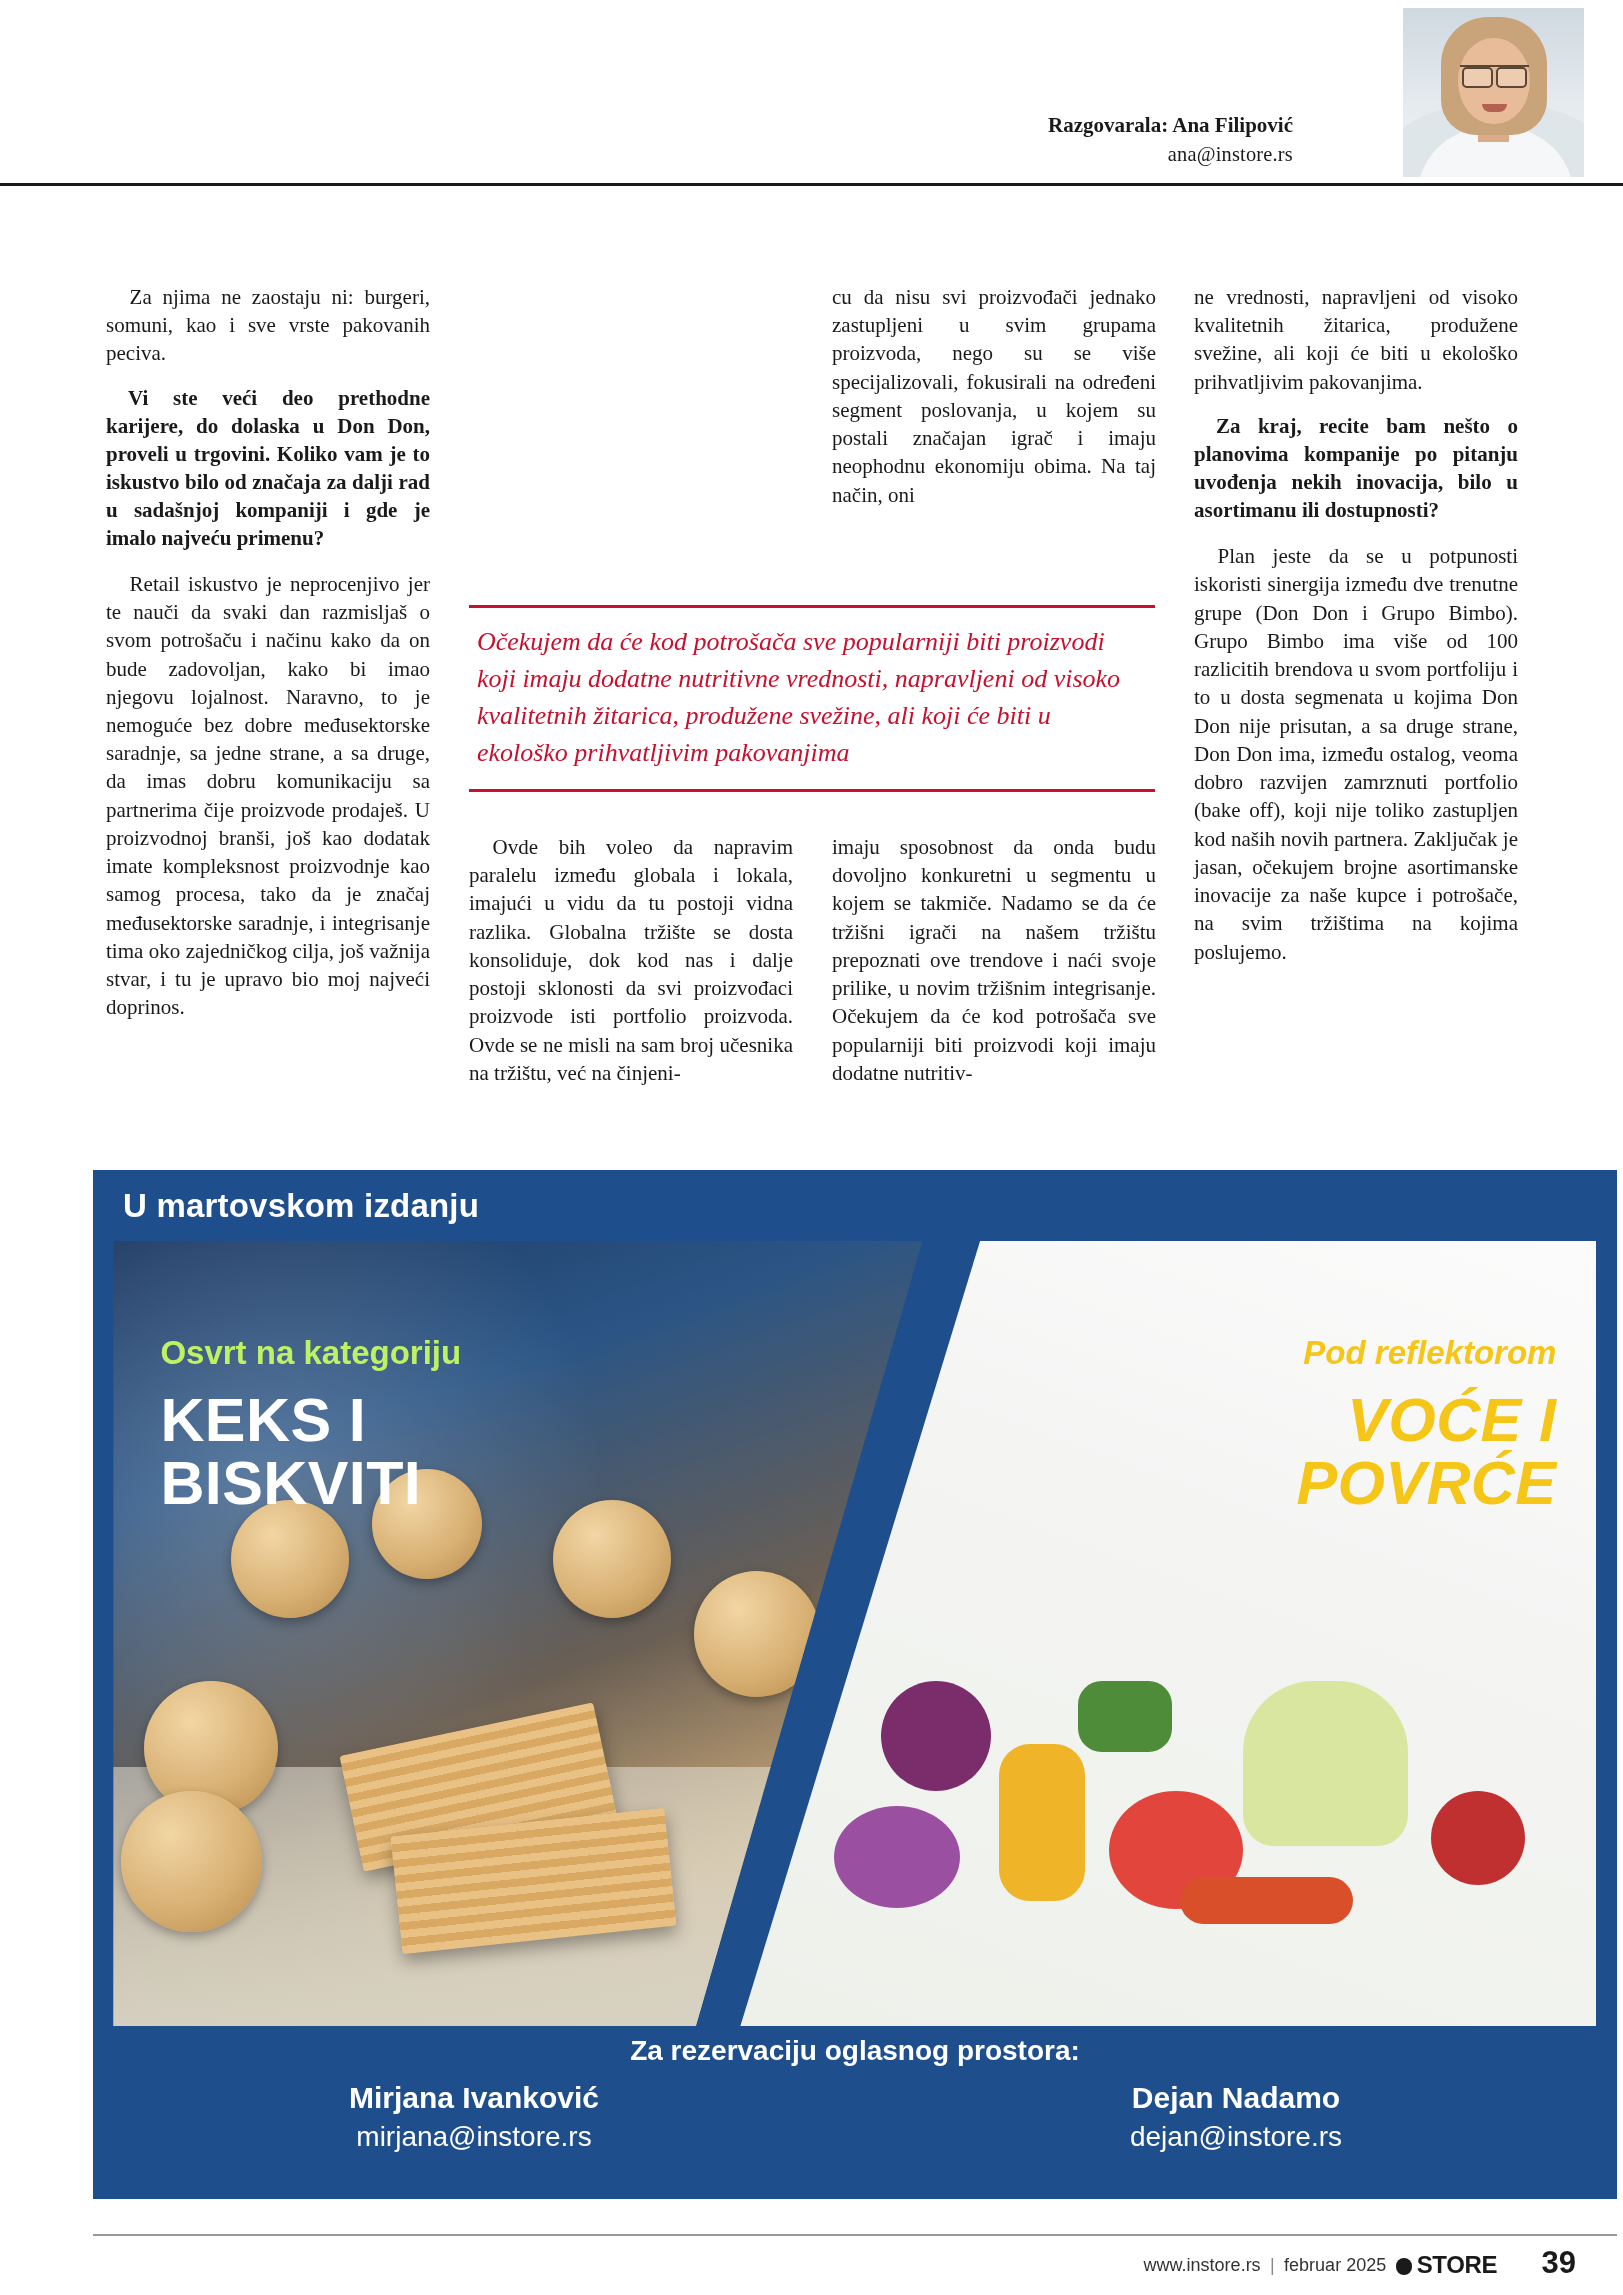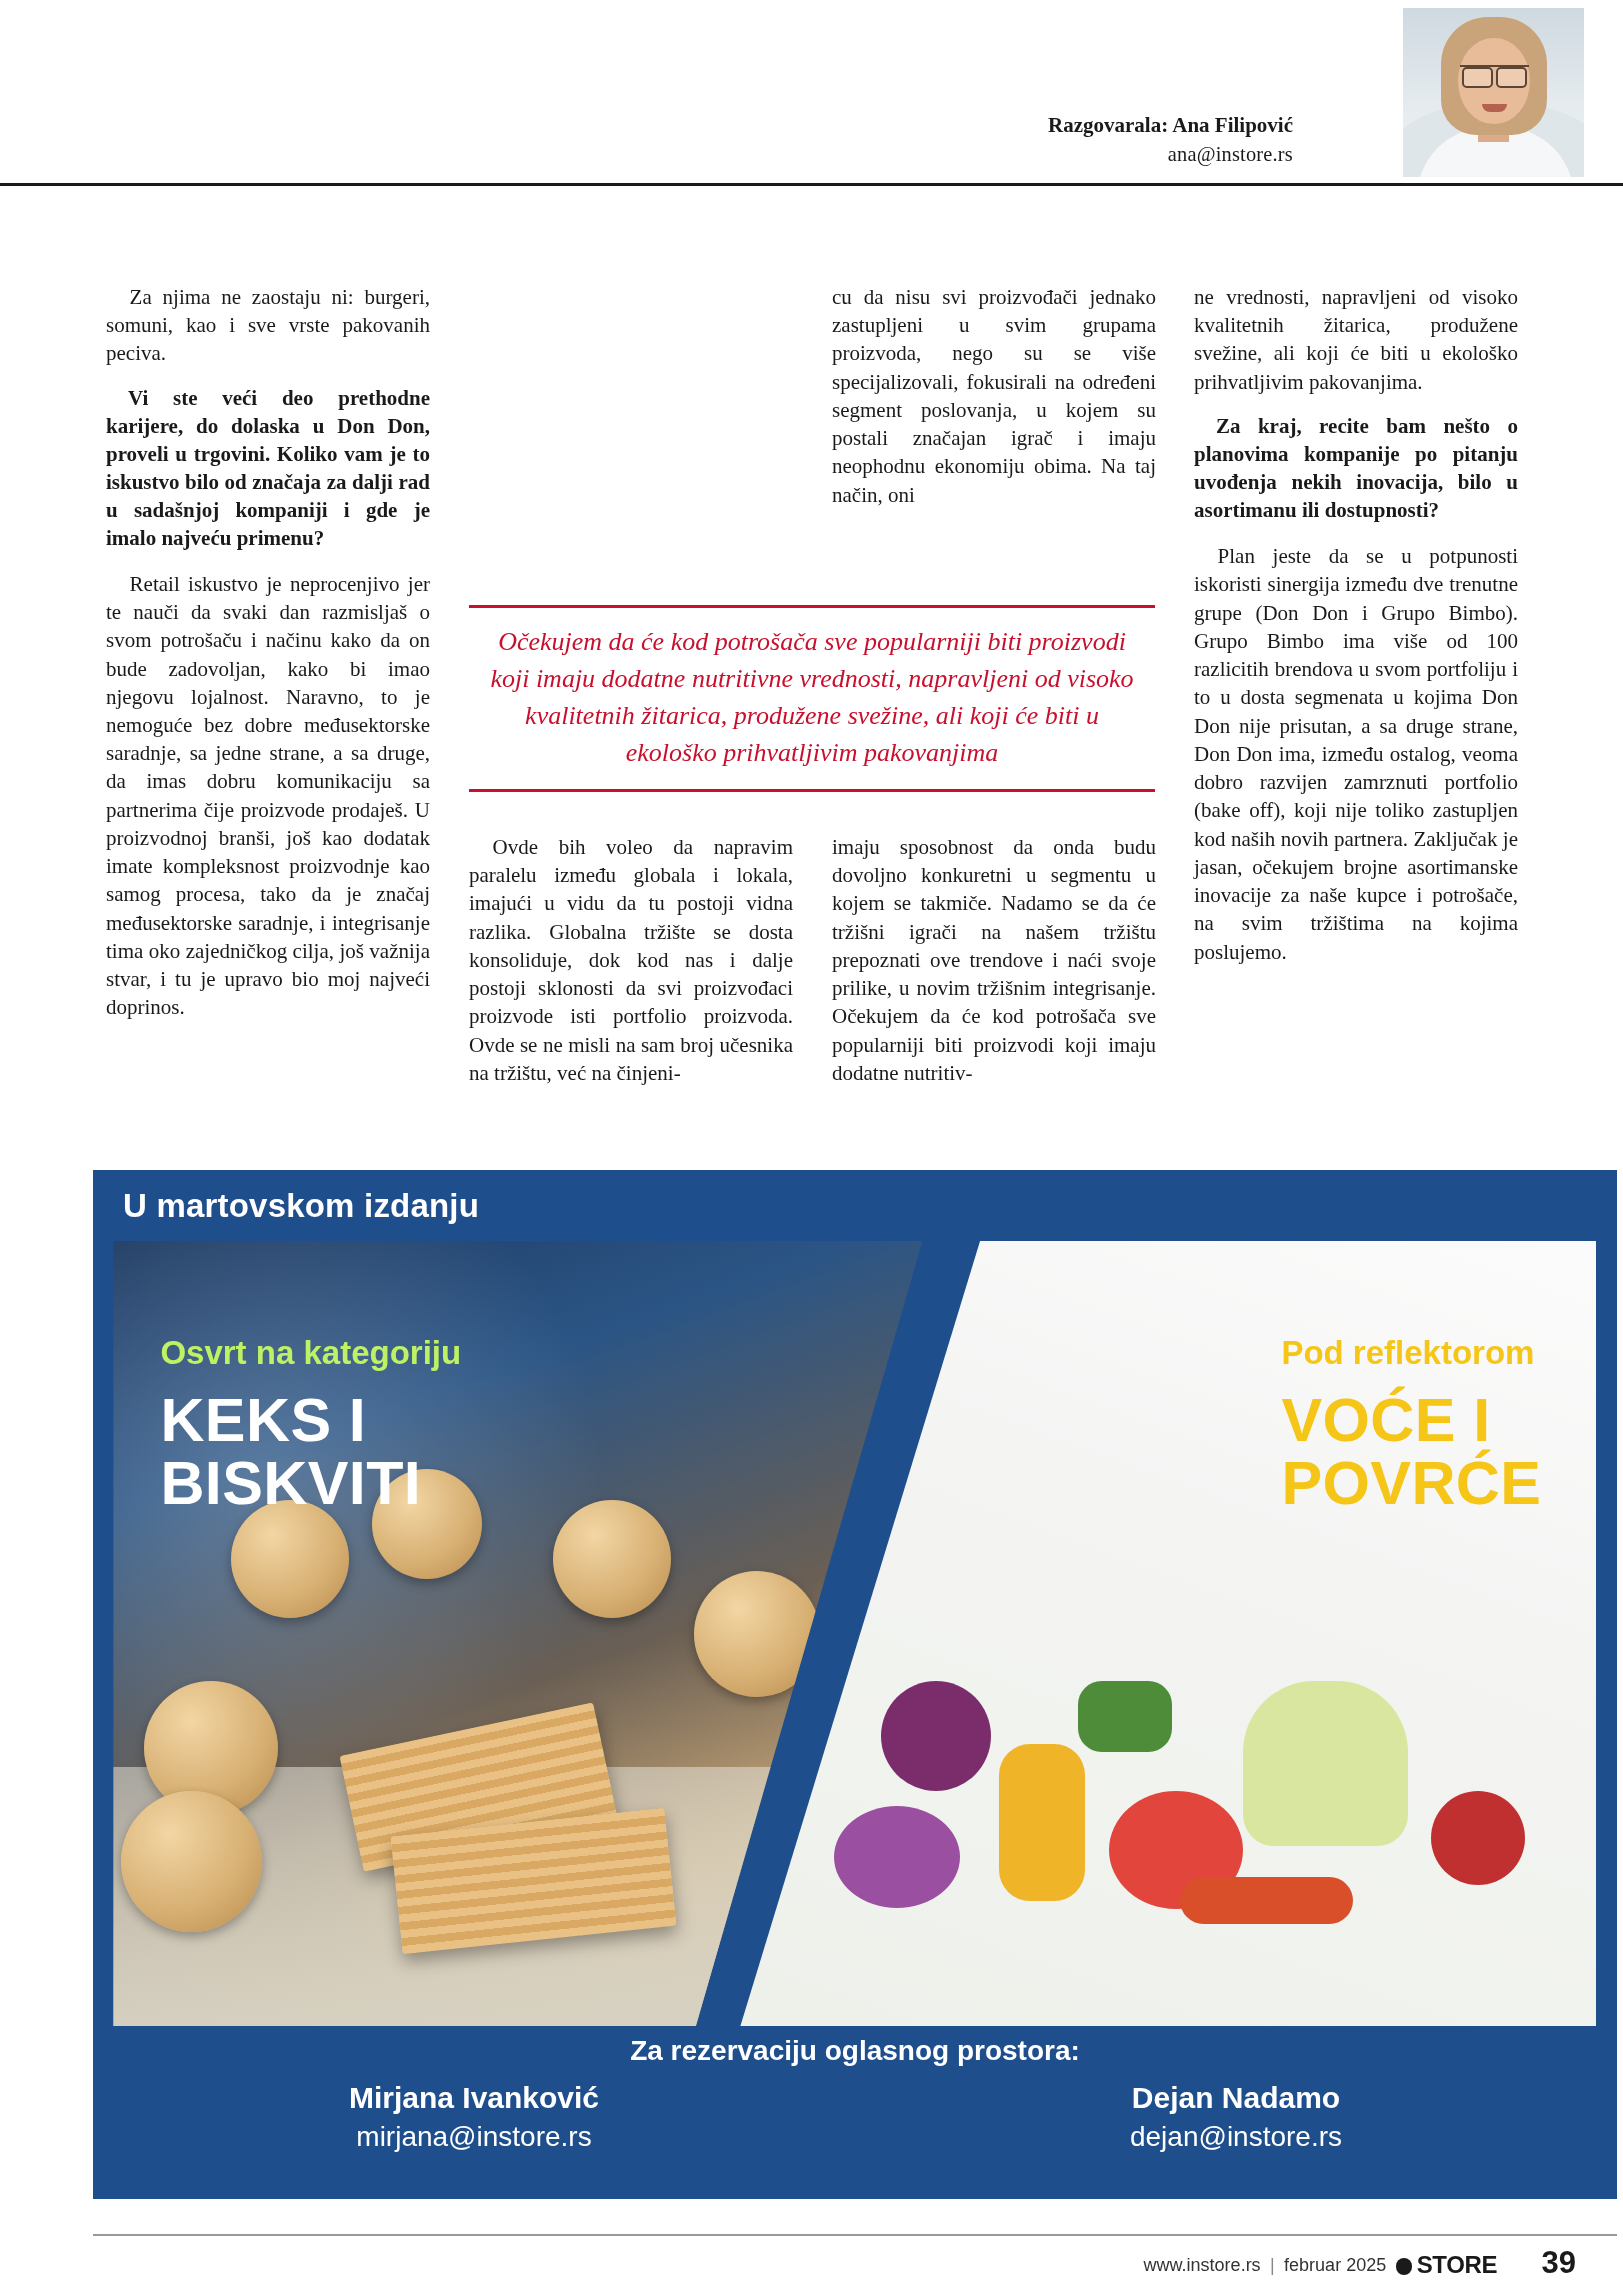--- a/index.html
+++ b/index.html
@@ -164,21 +164,20 @@
     width: 100%;
     height: 3.1px;
     background: #c8102e;
   }
   .pullquote .text {
     font-family: "Liberation Serif", serif;
     font-style: italic;
     font-size: 26px;
     line-height: 1.42;
     color: #c8102e;
-    text-align: center;
     padding: 15.7px 7.9px 17.3px 7.9px;
   }
 
   
   .promo {
     position: absolute;
     left: 93px;
     top: 1170px;
     width: 1524px;
     height: 1029px;
@@ -257,24 +256,25 @@
   .img-left-label .big {
     font-family: "Liberation Sans", sans-serif;
     font-size: 61px;
     font-weight: bold;
     color: #ffffff;
     line-height: 1.03;
     letter-spacing: 0.4px;
   }
   .img-right-label {
     position: absolute;
-    right: 55px;
+    right: 40px;
     top: 93px;
-    text-align: left;
+    text-align: right;
     z-index: 5;
+    font-style: italic;
   }
   .img-right-label .kicker {
     font-family: "Liberation Sans", sans-serif;
     font-size: 33px;
     font-weight: bold;
     color: #f5c518;
     margin-bottom: 17.3px;
   }
   .img-right-label .big {
     font-family: "Liberation Sans", sans-serif;

